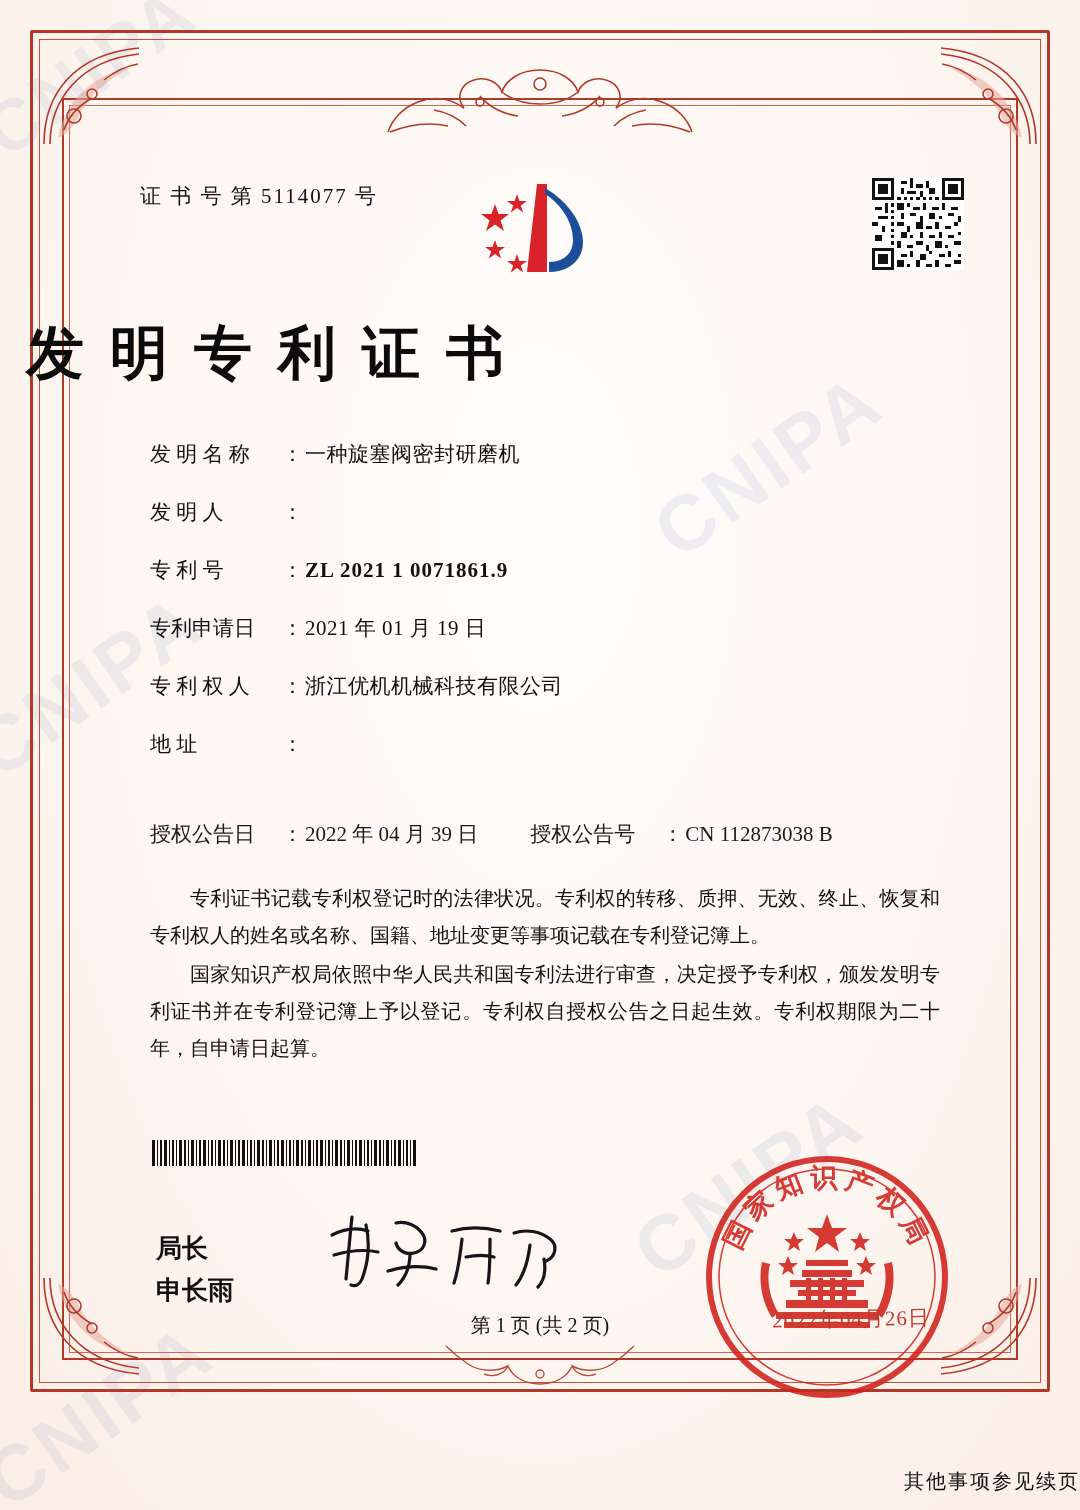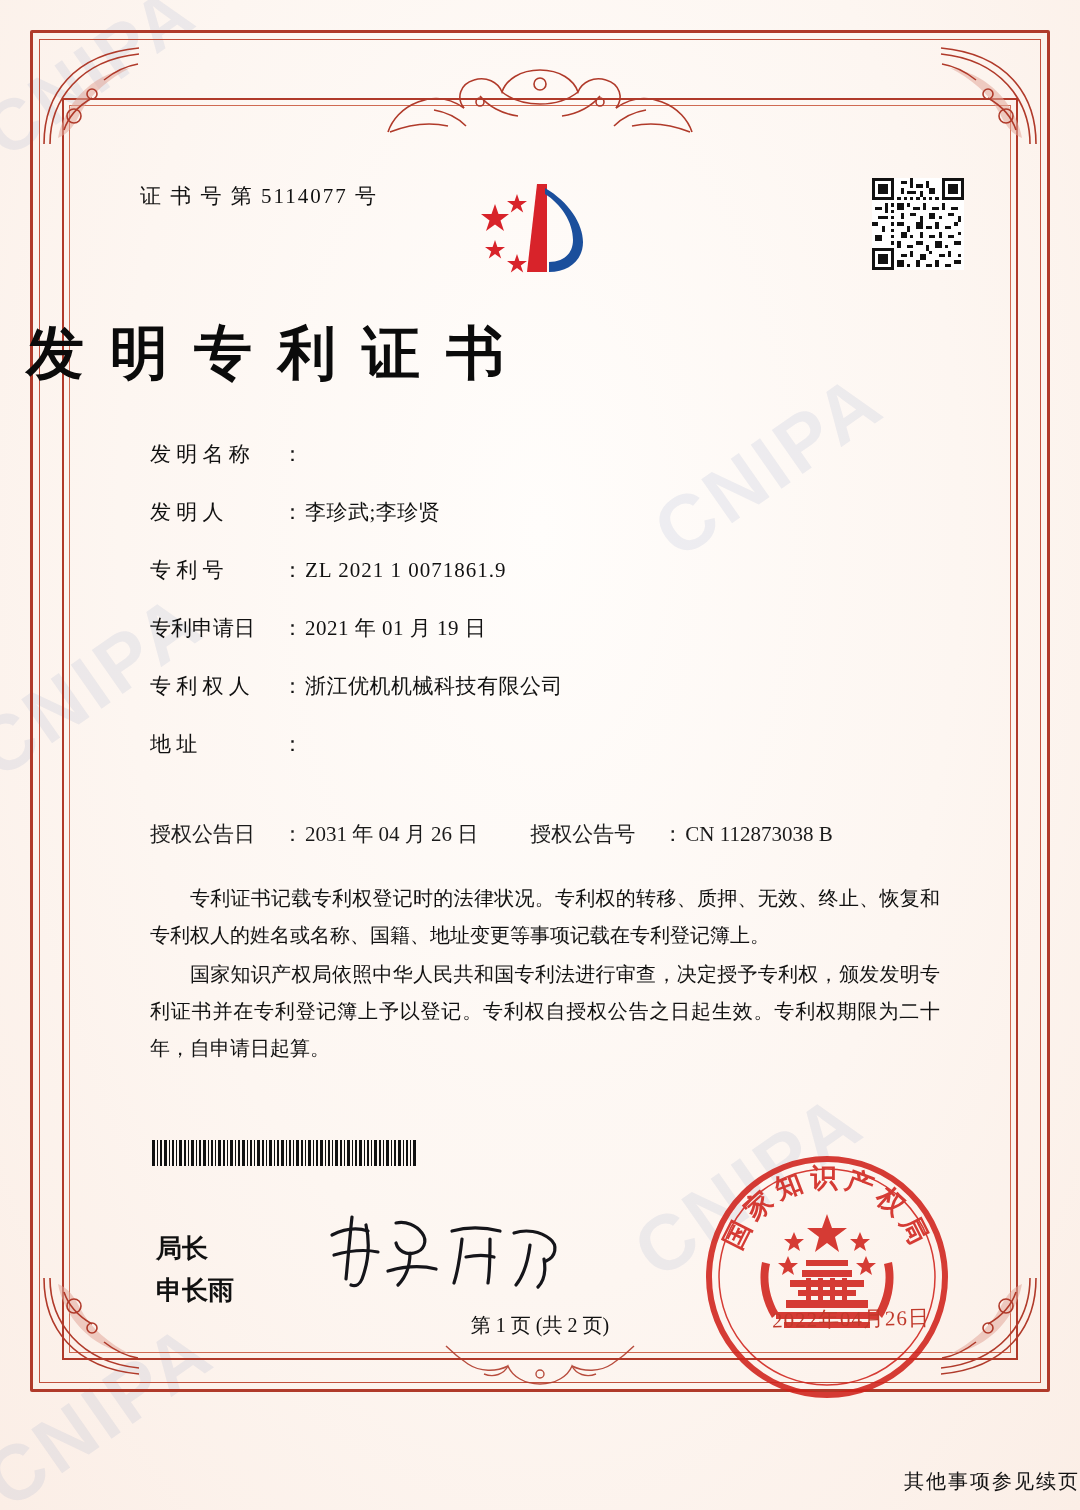--- a/index.html
+++ b/index.html
@@ -161,20 +161,21 @@
     white-space: nowrap;
   }
   .field-colon { margin: 0 2px 0 0; }
   .field-value {
     flex: 1;
     letter-spacing: .5px;
   }
   .field-value.mono {
     font-family: "Liberation Serif", serif;
     letter-spacing: 1px;
+    font-weight: bold;
   }
 
   
   #row-grant {
     display: flex;
     align-items: baseline;
     font-size: 21px;
     margin-bottom: 24px;
   }
   #row-grant .col {
@@ -478,26 +479,26 @@
     </svg>
   </div>
 
   <div id="doc-title">发明专利证书</div>
 
   <div id="fields">
 
     <div class="field-row">
       <span class="field-label">发 明 名 称</span>
       <span class="field-colon">：</span>
+      <span class="field-value">一种旋塞阀密封研磨机</span>
     </div>
 
     <div class="field-row">
       <span class="field-label">发 明 人</span>
       <span class="field-colon">：</span>
-      <span class="field-value">李珍武;李珍贤</span>
     </div>
 
     <div class="field-row">
       <span class="field-label">专 利 号</span>
       <span class="field-colon">：</span>
       <span class="field-value mono">ZL 2021 1 0071861.9</span>
     </div>
 
     <div class="field-row">
       <span class="field-label">专利申请日</span>
@@ -513,21 +514,21 @@
 
     <div class="field-row">
       <span class="field-label">地 址</span>
       <span class="field-colon">：</span>
     </div>
 
     <div id="row-grant">
       <div class="col">
         <span id="grant-date-label">授权公告日</span>
         <span class="field-colon">：</span>
-        <span>2031 年 04 月 26 日</span>
+        <span>2022 年 04 月 39 日</span>
       </div>
       <div class="col">
         <span id="grant-num-label">授权公告号</span>
         <span class="field-colon">：</span>
         <span class="mono">CN 112873038 B</span>
       </div>
     </div>
 
   </div>
 

